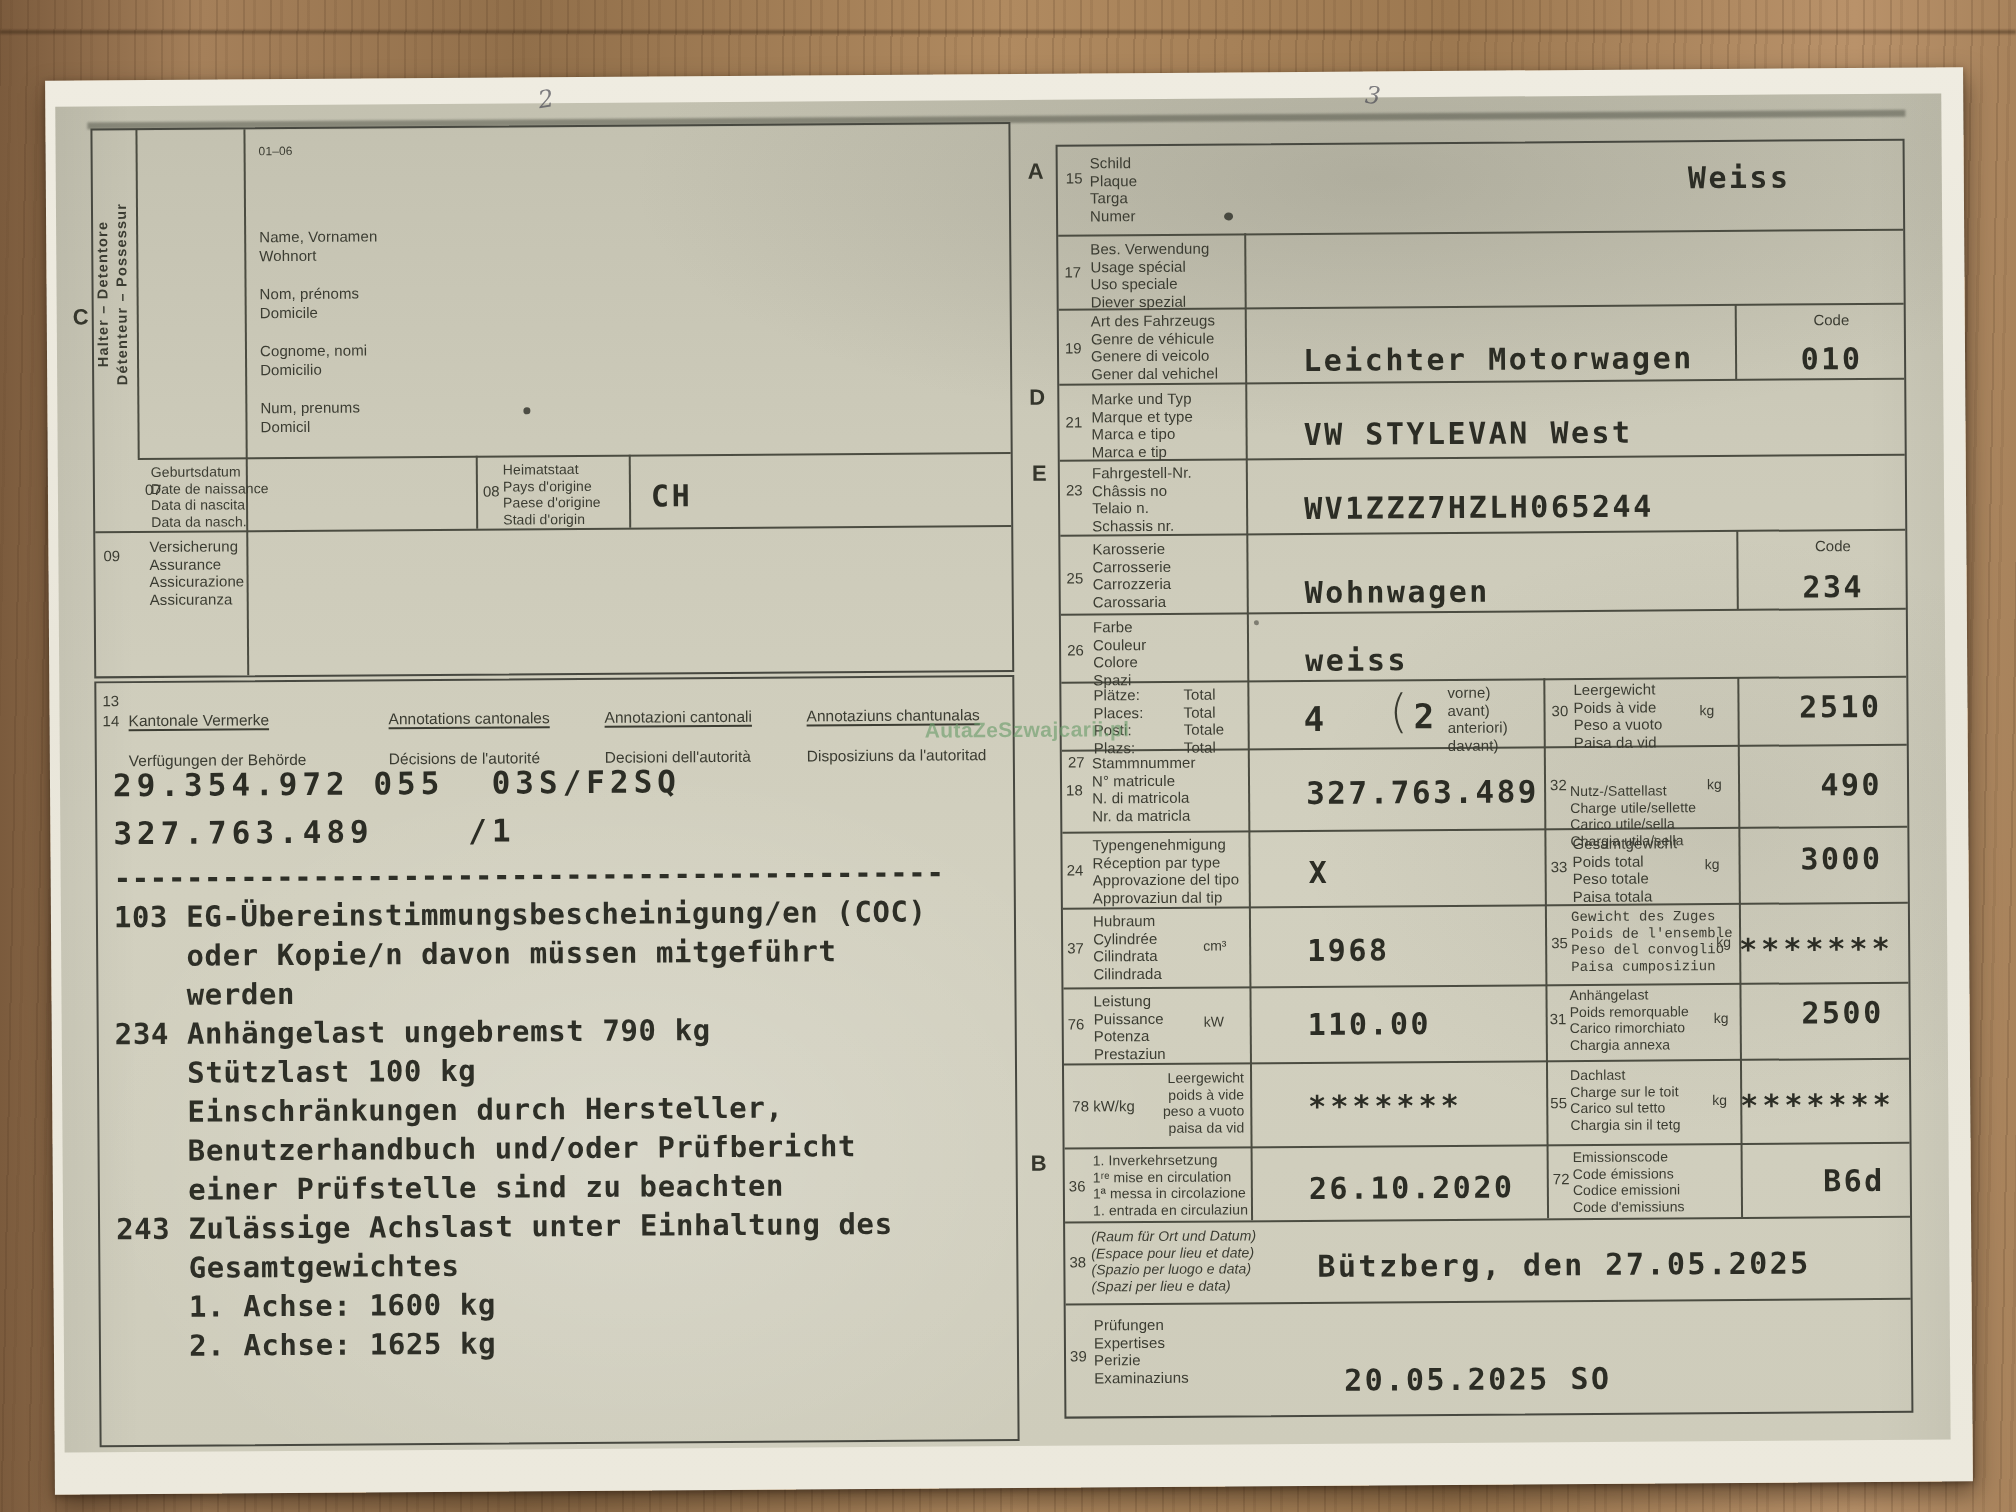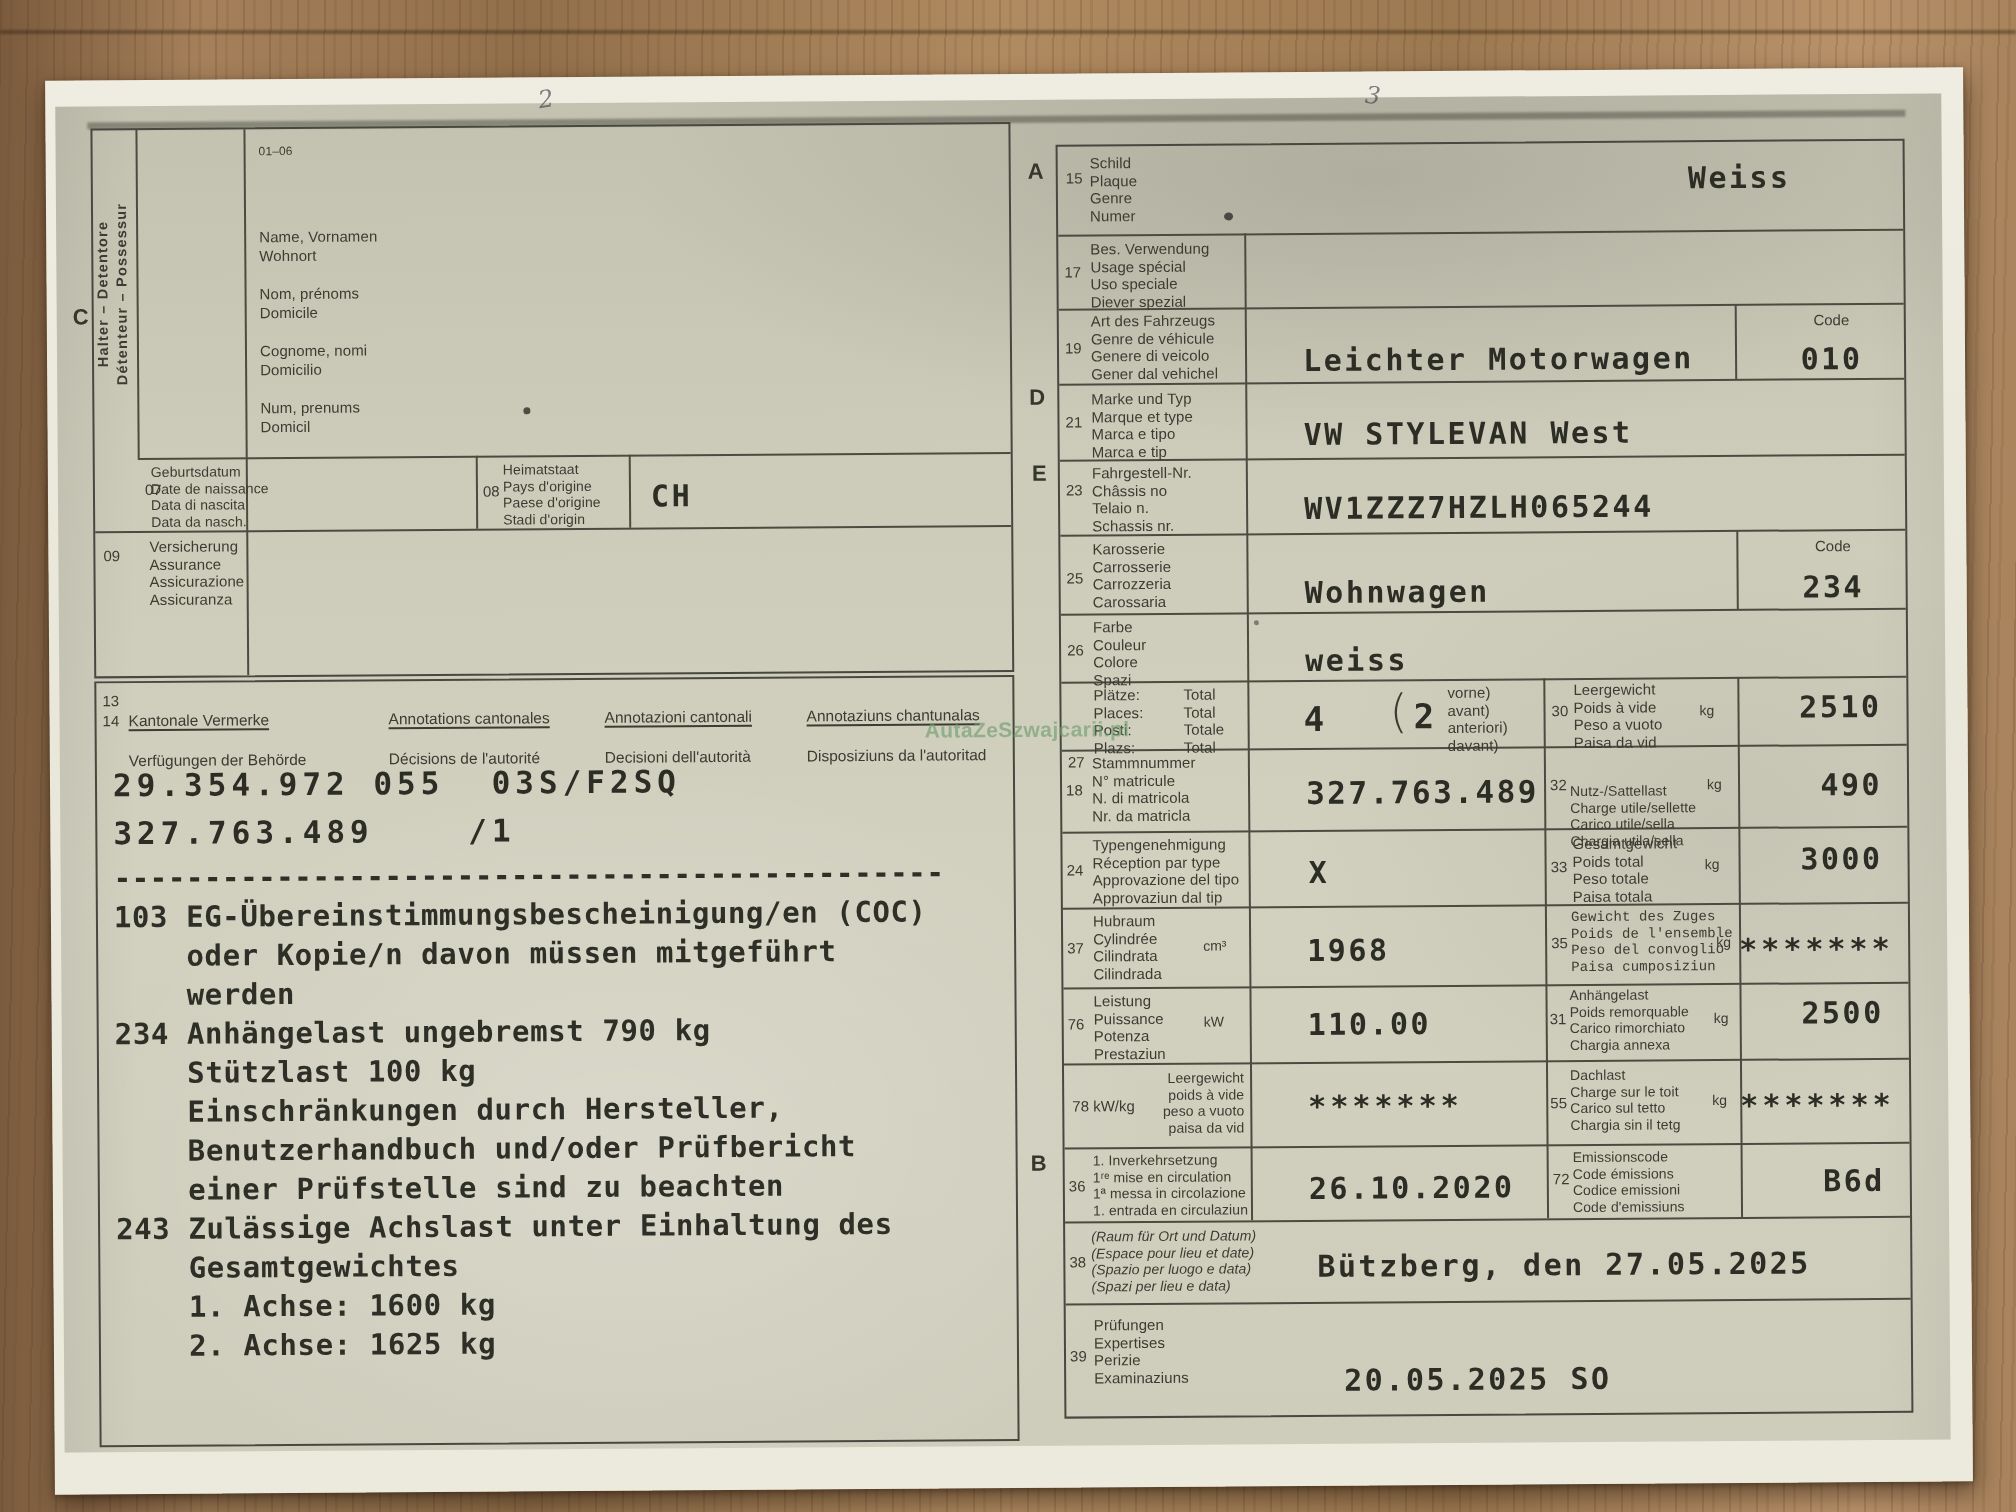--- a/index.html
+++ b/index.html
@@ -183,21 +183,21 @@
 
       <div class="vl" style="left:186px;top:88px;height:987px;"></div>
       <div class="vl" style="left:482px;top:535px;height:540px;"></div>
       <div class="vl" style="left:676px;top:162px;height:75px;"></div>
       <div class="vl" style="left:676px;top:388px;height:79px;"></div>
       <div class="vl" style="left:676px;top:535px;height:540px;"></div>
 
       <div class="num" style="left:8px;top:24px;">15</div>
       <div class="lbl" style="left:32px;top:8px;">Schild
 Plaque
-Genre
+Targa
 Numer</div>
       <div class="tval" style="left:630px;top:18px;">Weiss</div>
 
       <div class="num" style="left:6px;top:118px;">17</div>
       <div class="lbl" style="left:32px;top:94px;">Bes. Verwendung
 Usage spécial
 Uso speciale
 Diever spezial</div>
 
       <div class="num" style="left:6px;top:194px;">19</div>

